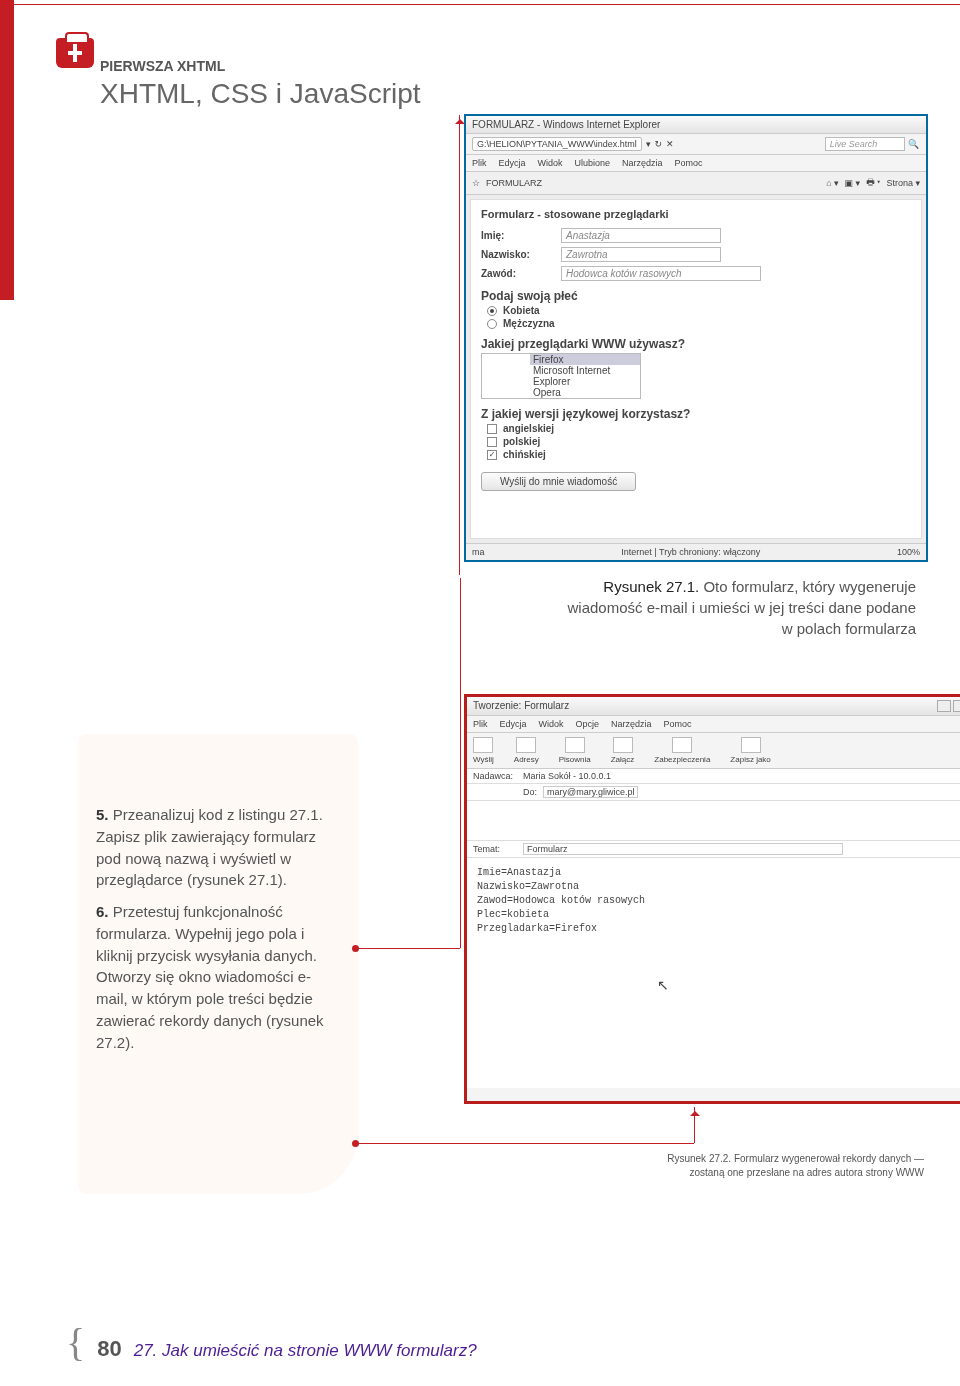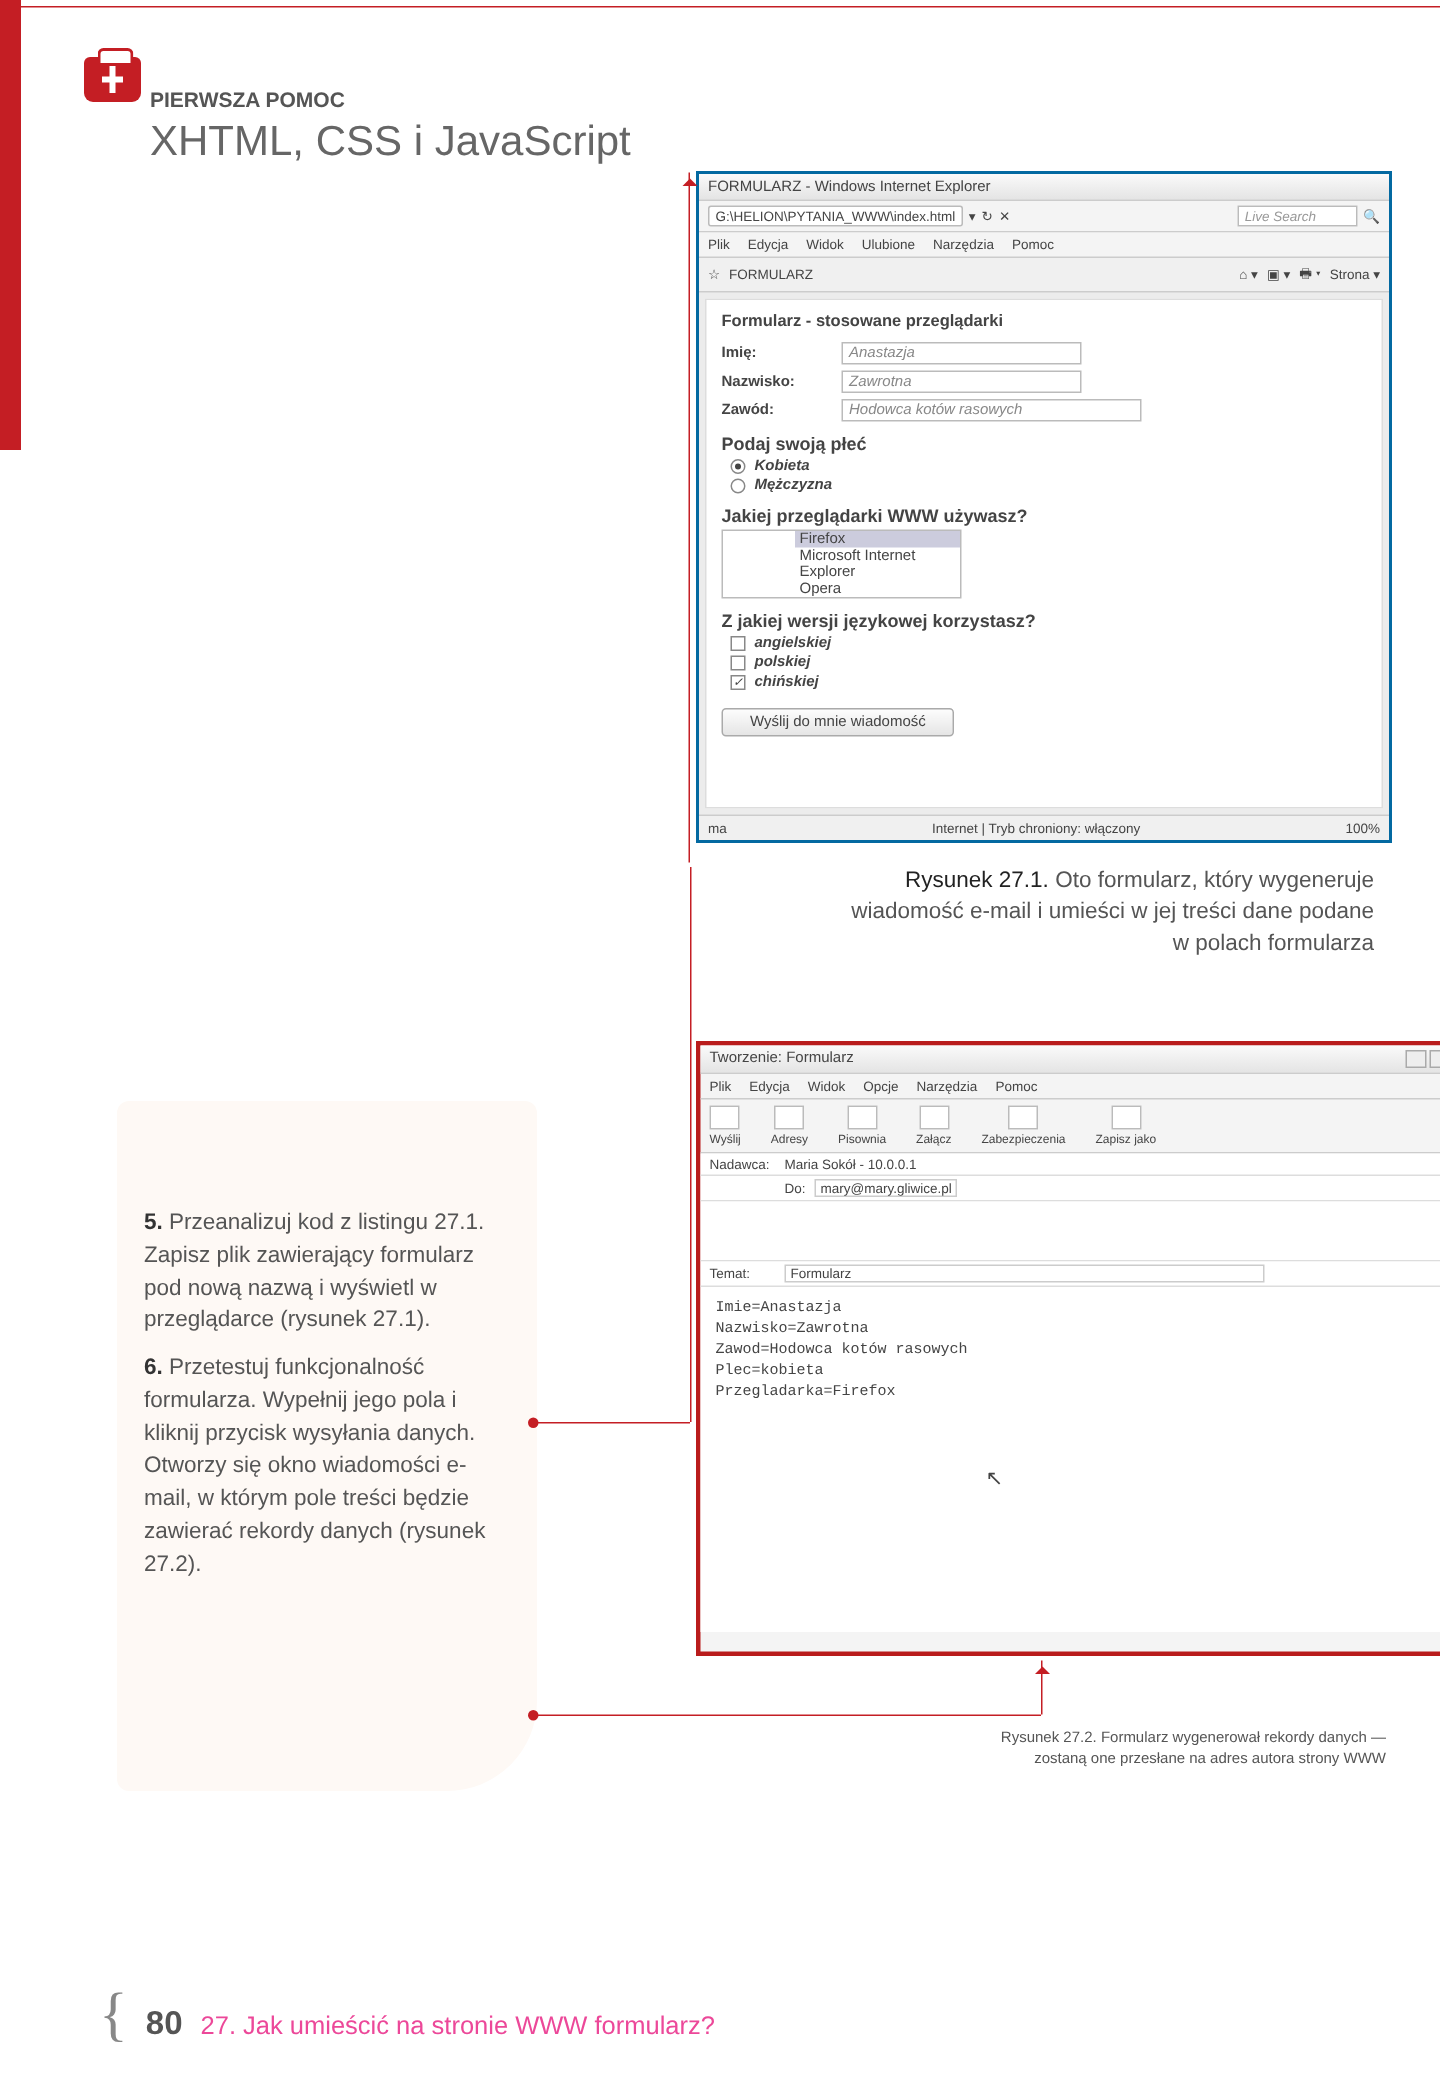--- a/index.html
+++ b/index.html
@@ -26,21 +26,21 @@
   .s1-menu { padding:3px 6px; background:#f4f4f4; border-bottom:1px solid #ccc; display:flex; gap:12px; }
   .s1-tabs { padding:3px 6px; background:#f0f0f0; border-bottom:1px solid #ccc; display:flex; align-items:center; gap:6px; }
   .s1-tabs .spacer { flex:1; }
   .s1-body { background:#fff; margin:4px; border:1px solid #ddd; padding:8px 10px; height:340px; overflow:hidden; }
   .s1-body h4 { font-size:11px; margin-bottom:8px; font-weight:bold; }
   .frow { display:flex; align-items:center; margin:4px 0; gap:10px; }
   .frow label { width:70px; font-weight:bold; font-size:10px; }
   .frow .inp { border:1px solid #bbb; padding:1px 4px; width:160px; color:#888; font-style:italic; font-size:10px; }
   .frow .inp.wide { width:200px; }
   .fhead { font-weight:bold; font-size:12px; margin:8px 0 2px; }
-  .radio-row, .check-row { display:flex; align-items:center; gap:6px; margin:2px 0 2px 6px; font-size:10px;font-style:italic; }
+  .radio-row, .check-row { display:flex; align-items:center; gap:6px; margin:2px 0 2px 6px; font-size:10px; }
   .rad, .chk { width:10px; height:10px; border:1px solid #888; display:inline-block; }
   .rad { border-radius:50%; }
   .rad.sel::after { content:""; display:block; width:4px; height:4px; background:#444; border-radius:50%; margin:2px; }
   .chk.sel::after { content:"✓"; font-size:8px; line-height:8px; display:block; text-align:center; }
   .listbox { border:1px solid #bbb; width:160px; font-size:10px; margin:2px 0; }
   .listbox div { padding:0 3px;margin-left:48px; }
   .listbox .sel { background:#ccd; }
   .btn { margin-top:10px; border:1px solid #aaa; background:linear-gradient(#fdfdfd,#e5e5e5); padding:3px 18px; border-radius:3px; font-size:10px; display:inline-block; }
   .s1-status { position:absolute; bottom:0; left:0; right:0; padding:3px 6px; background:#f0f0f0; border-top:1px solid #ccc; display:flex; font-size:9px; }
   .s1-status .mid { margin:0 auto; }
@@ -80,32 +80,32 @@
   .s2-row .lab { width:50px; }
   .s2-row .val { border:1px solid #ccc; padding:0 3px; flex:0 0 auto; background:#fff; }
   .s2-body { background:#fff; height:230px; padding:8px 10px; font-family:"Courier New",monospace; font-size:10px; line-height:1.4; }
   .cursor-shot { position:absolute; left:190px; top:280px; font-size:14px; }
 
   .caption2 { position:absolute; left:640px; top:1152px; width:284px; text-align:right; font-size:10px; line-height:1.4; color:#555; }
 
   .footer { position:absolute; left:66px; bottom:24px; display:flex; align-items:baseline; gap:12px; }
   .footer .brace { font-size:40px; color:#888; font-family:Georgia,serif; line-height:0.6; }
   .footer .pg { font-size:22px; font-weight:bold; color:#555; }
-  .footer .ft { font-size:17px; color:#ec4899; }
+  .footer .ft { font-size:17px; font-style:italic; color:#4c1d95; }
 </style>
 </head>
 <body>
 
 <div class="red-bar"></div>
 <div class="red-line-top"></div>
 
 <div class="aid-icon">
     <div class="aid-cross"></div>
   </div>
-<div class="hdr-small">PIERWSZA POMOC</div>
+<div class="hdr-small">PIERWSZA XHTML</div>
 <div class="hdr-main">XHTML, CSS i JavaScript</div>
 
 <div class="shot1">
   <div class="s1-title">FORMULARZ - Windows Internet Explorer</div>
   <div class="s1-addr">
     <span class="chip">G:\HELION\PYTANIA_WWW\index.html</span>
     <span>▾</span>
     <span>↻</span>
     <span>✕</span>
     <span class="search">Live Search</span>

